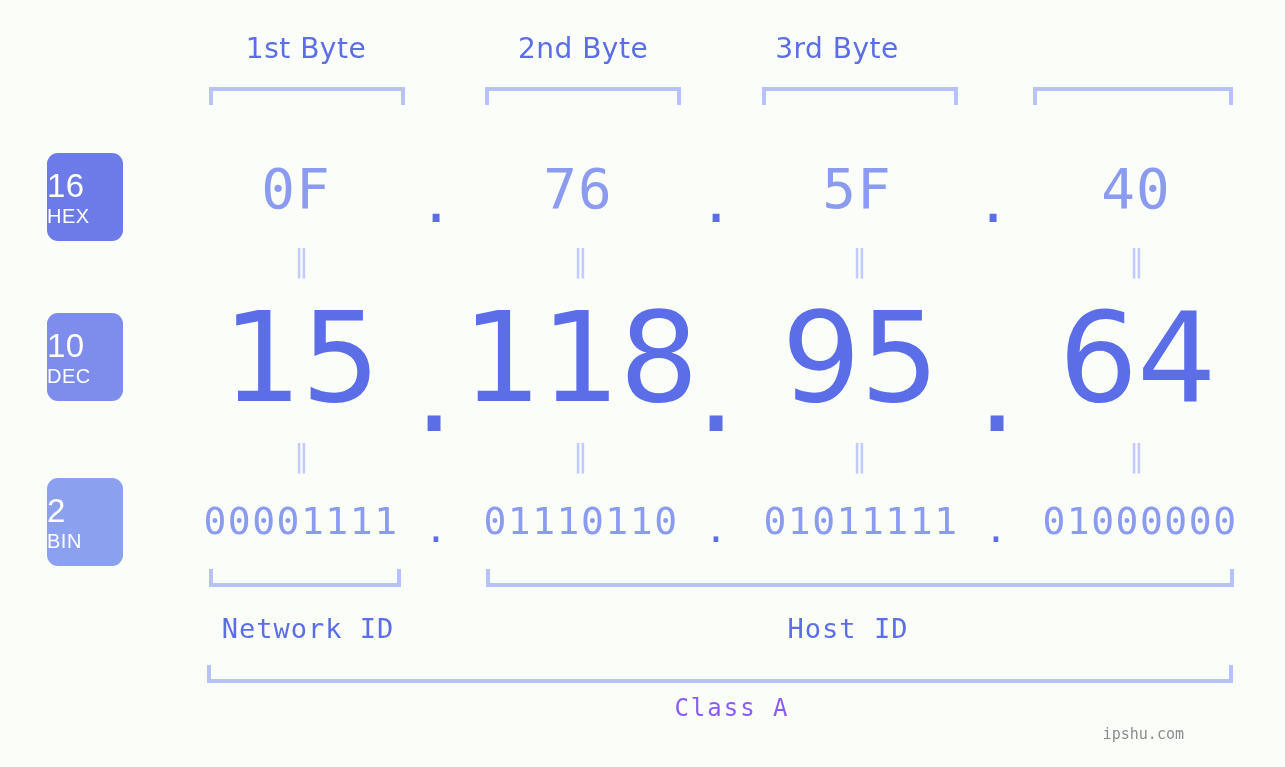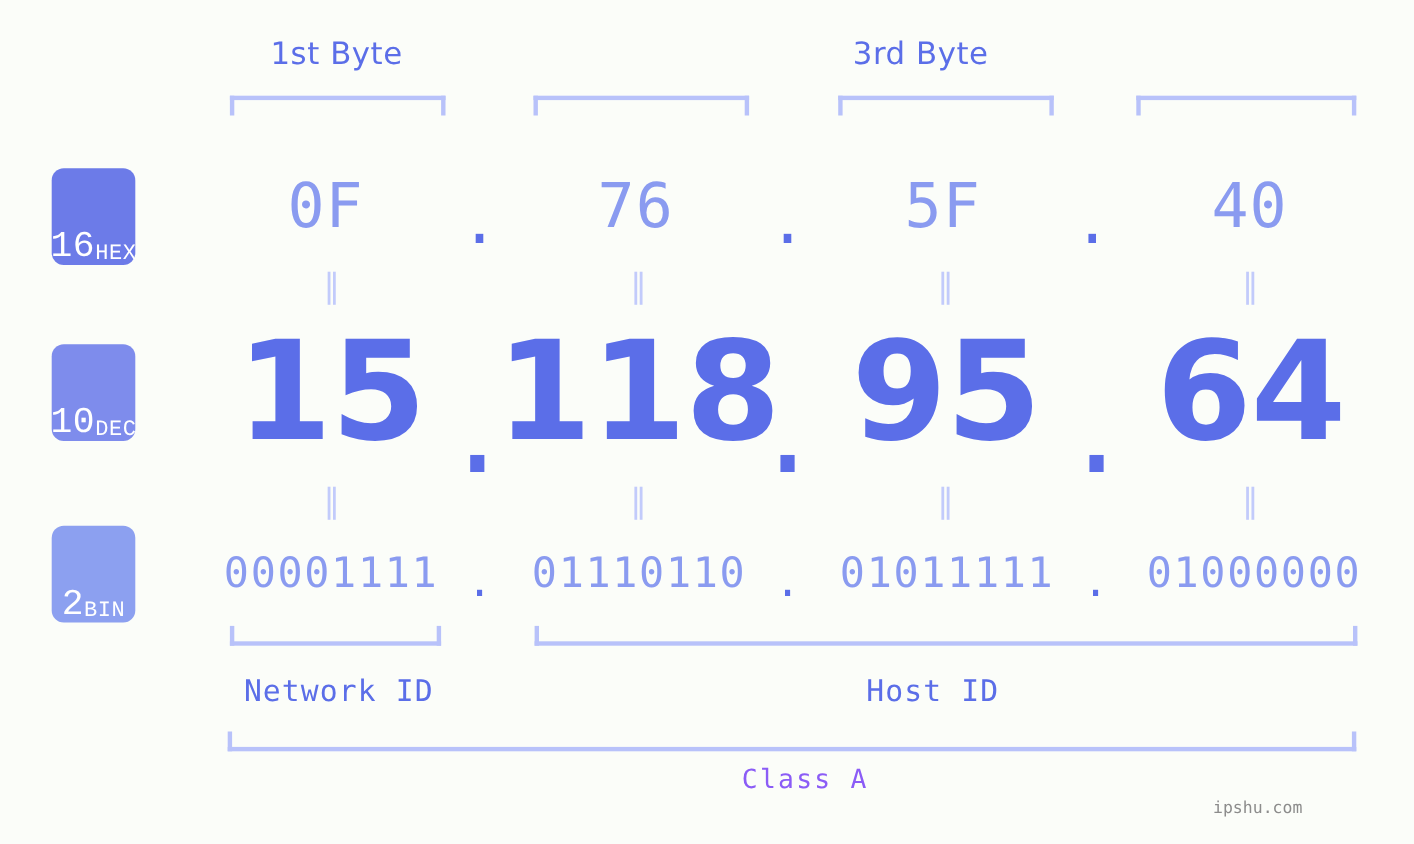--- a/index.html
+++ b/index.html
@@ -49,23 +49,24 @@
   }
 
   
   .badge {
     position: absolute;
     left: 47px;
     width: 76px;
     border-radius: 11px;
     color: #ffffff;
     text-align: center;
-    font-family: Liberation Mono, monospace;
+    font-family: Liberation Sans, sans-serif;
     display: flex;
-    align-items: flex-end;
+    flex-direction: column;
+    align-items: flex-start;
     justify-content: center;
     line-height: 1;
   }
   .badge .num {
     font-size: 33px;
     font-weight: 400;
     letter-spacing: 0.5px;
   }
   .badge .abbr {
     font-size: 20px;
@@ -106,21 +107,21 @@
     font-size: 56px;
     color: #5b6ee8;
   }
 
   
   .dec-val {
     font-family: "DejaVu Sans", sans-serif;
     font-size: 125px;
     color: #5b6ee8;
     letter-spacing: -1px;
-    font-weight: 700;
+    font-weight: 400;
   }
   .dec-dot {
     font-family: "DejaVu Sans", sans-serif;
     font-size: 125px;
     color: #5b6ee8;
   }
 
   
   .bin-val {
     font-family: "DejaVu Sans Mono", monospace;
@@ -179,20 +180,21 @@
     letter-spacing: 0px;
     white-space: nowrap;
   }
 </style>
 </head>
 <body>
 
 <div id="stage">
 
   <div class="byte-label" style="left:201px; width:210px;">1st Byte</div>
+  <div class="byte-label" style="left:478px; width:210px;">2nd Byte</div>
   <div class="byte-label" style="left:732px; width:210px;">3rd Byte</div>
 
   <div class="bracket down" style="left:209px; top:87px; width:196px;"></div>
   <div class="bracket down" style="left:485px; top:87px; width:196px;"></div>
   <div class="bracket down" style="left:762px; top:87px; width:196px;"></div>
   <div class="bracket down" style="left:1033px; top:87px; width:200px;"></div>
 
   <div class="badge" style="top:153px; height:88px; background:#6c7be8;">
     <span class="num">16</span>
     <span class="abbr">HEX</span>

